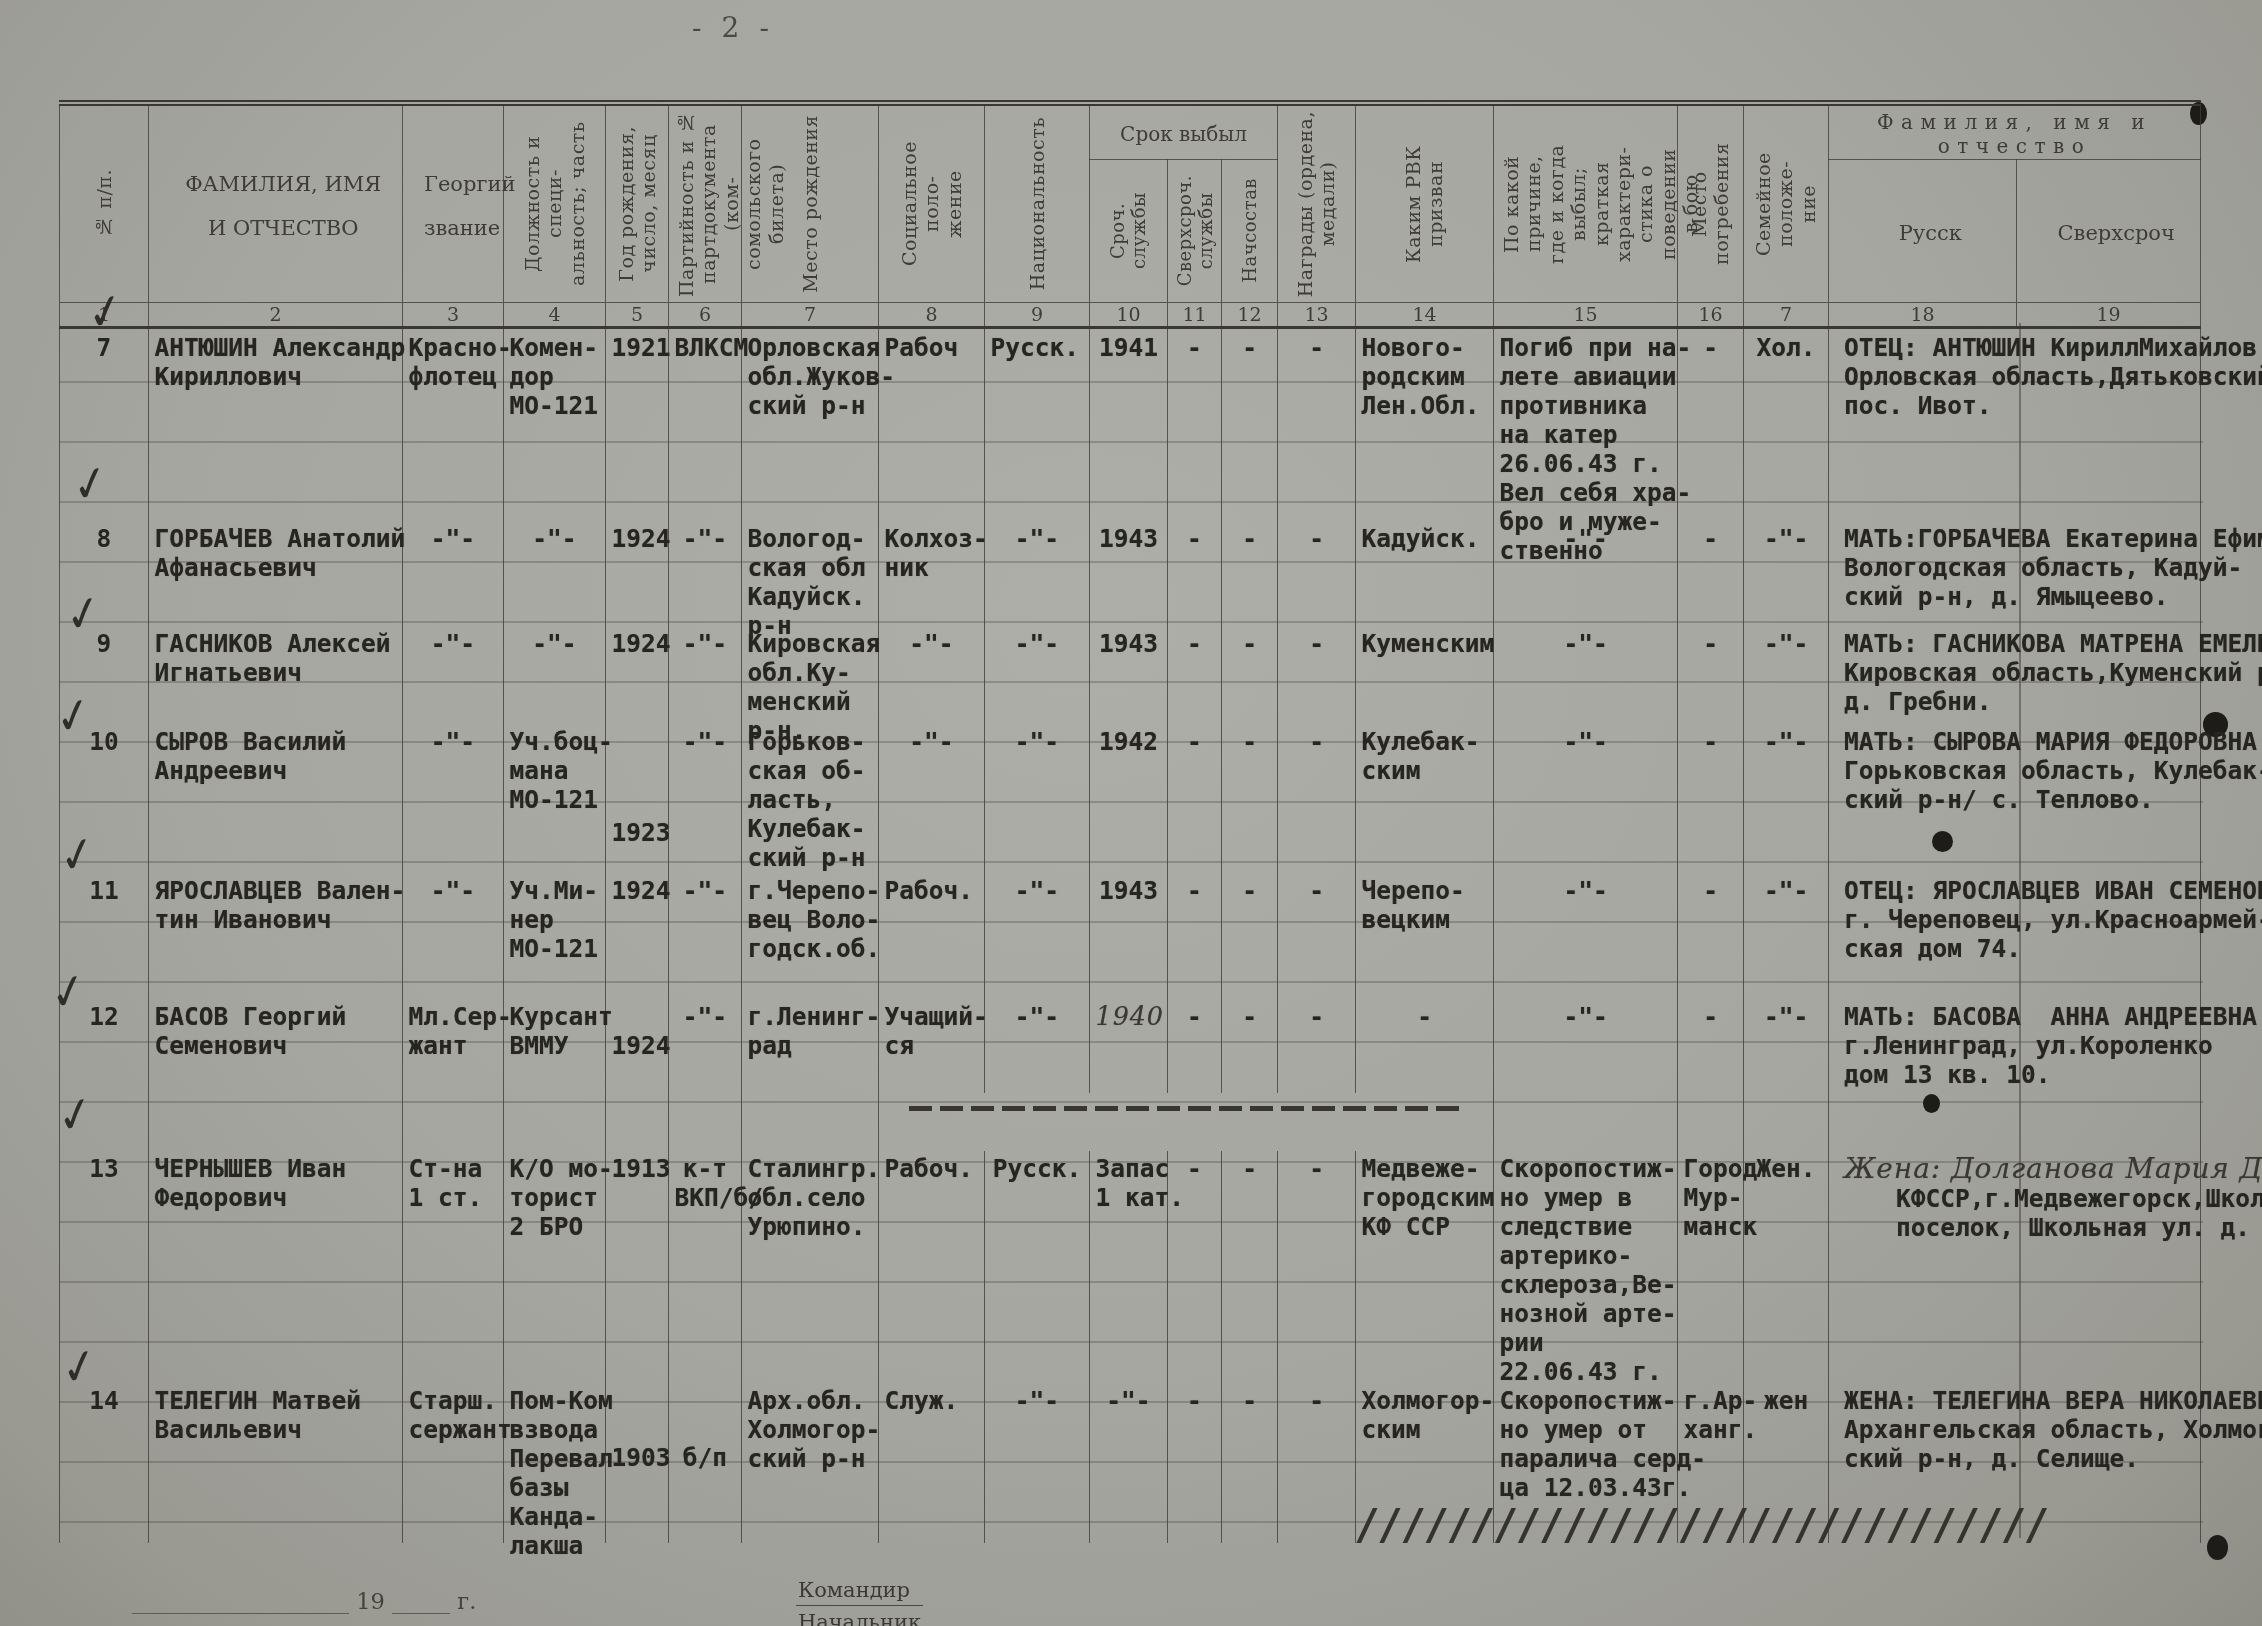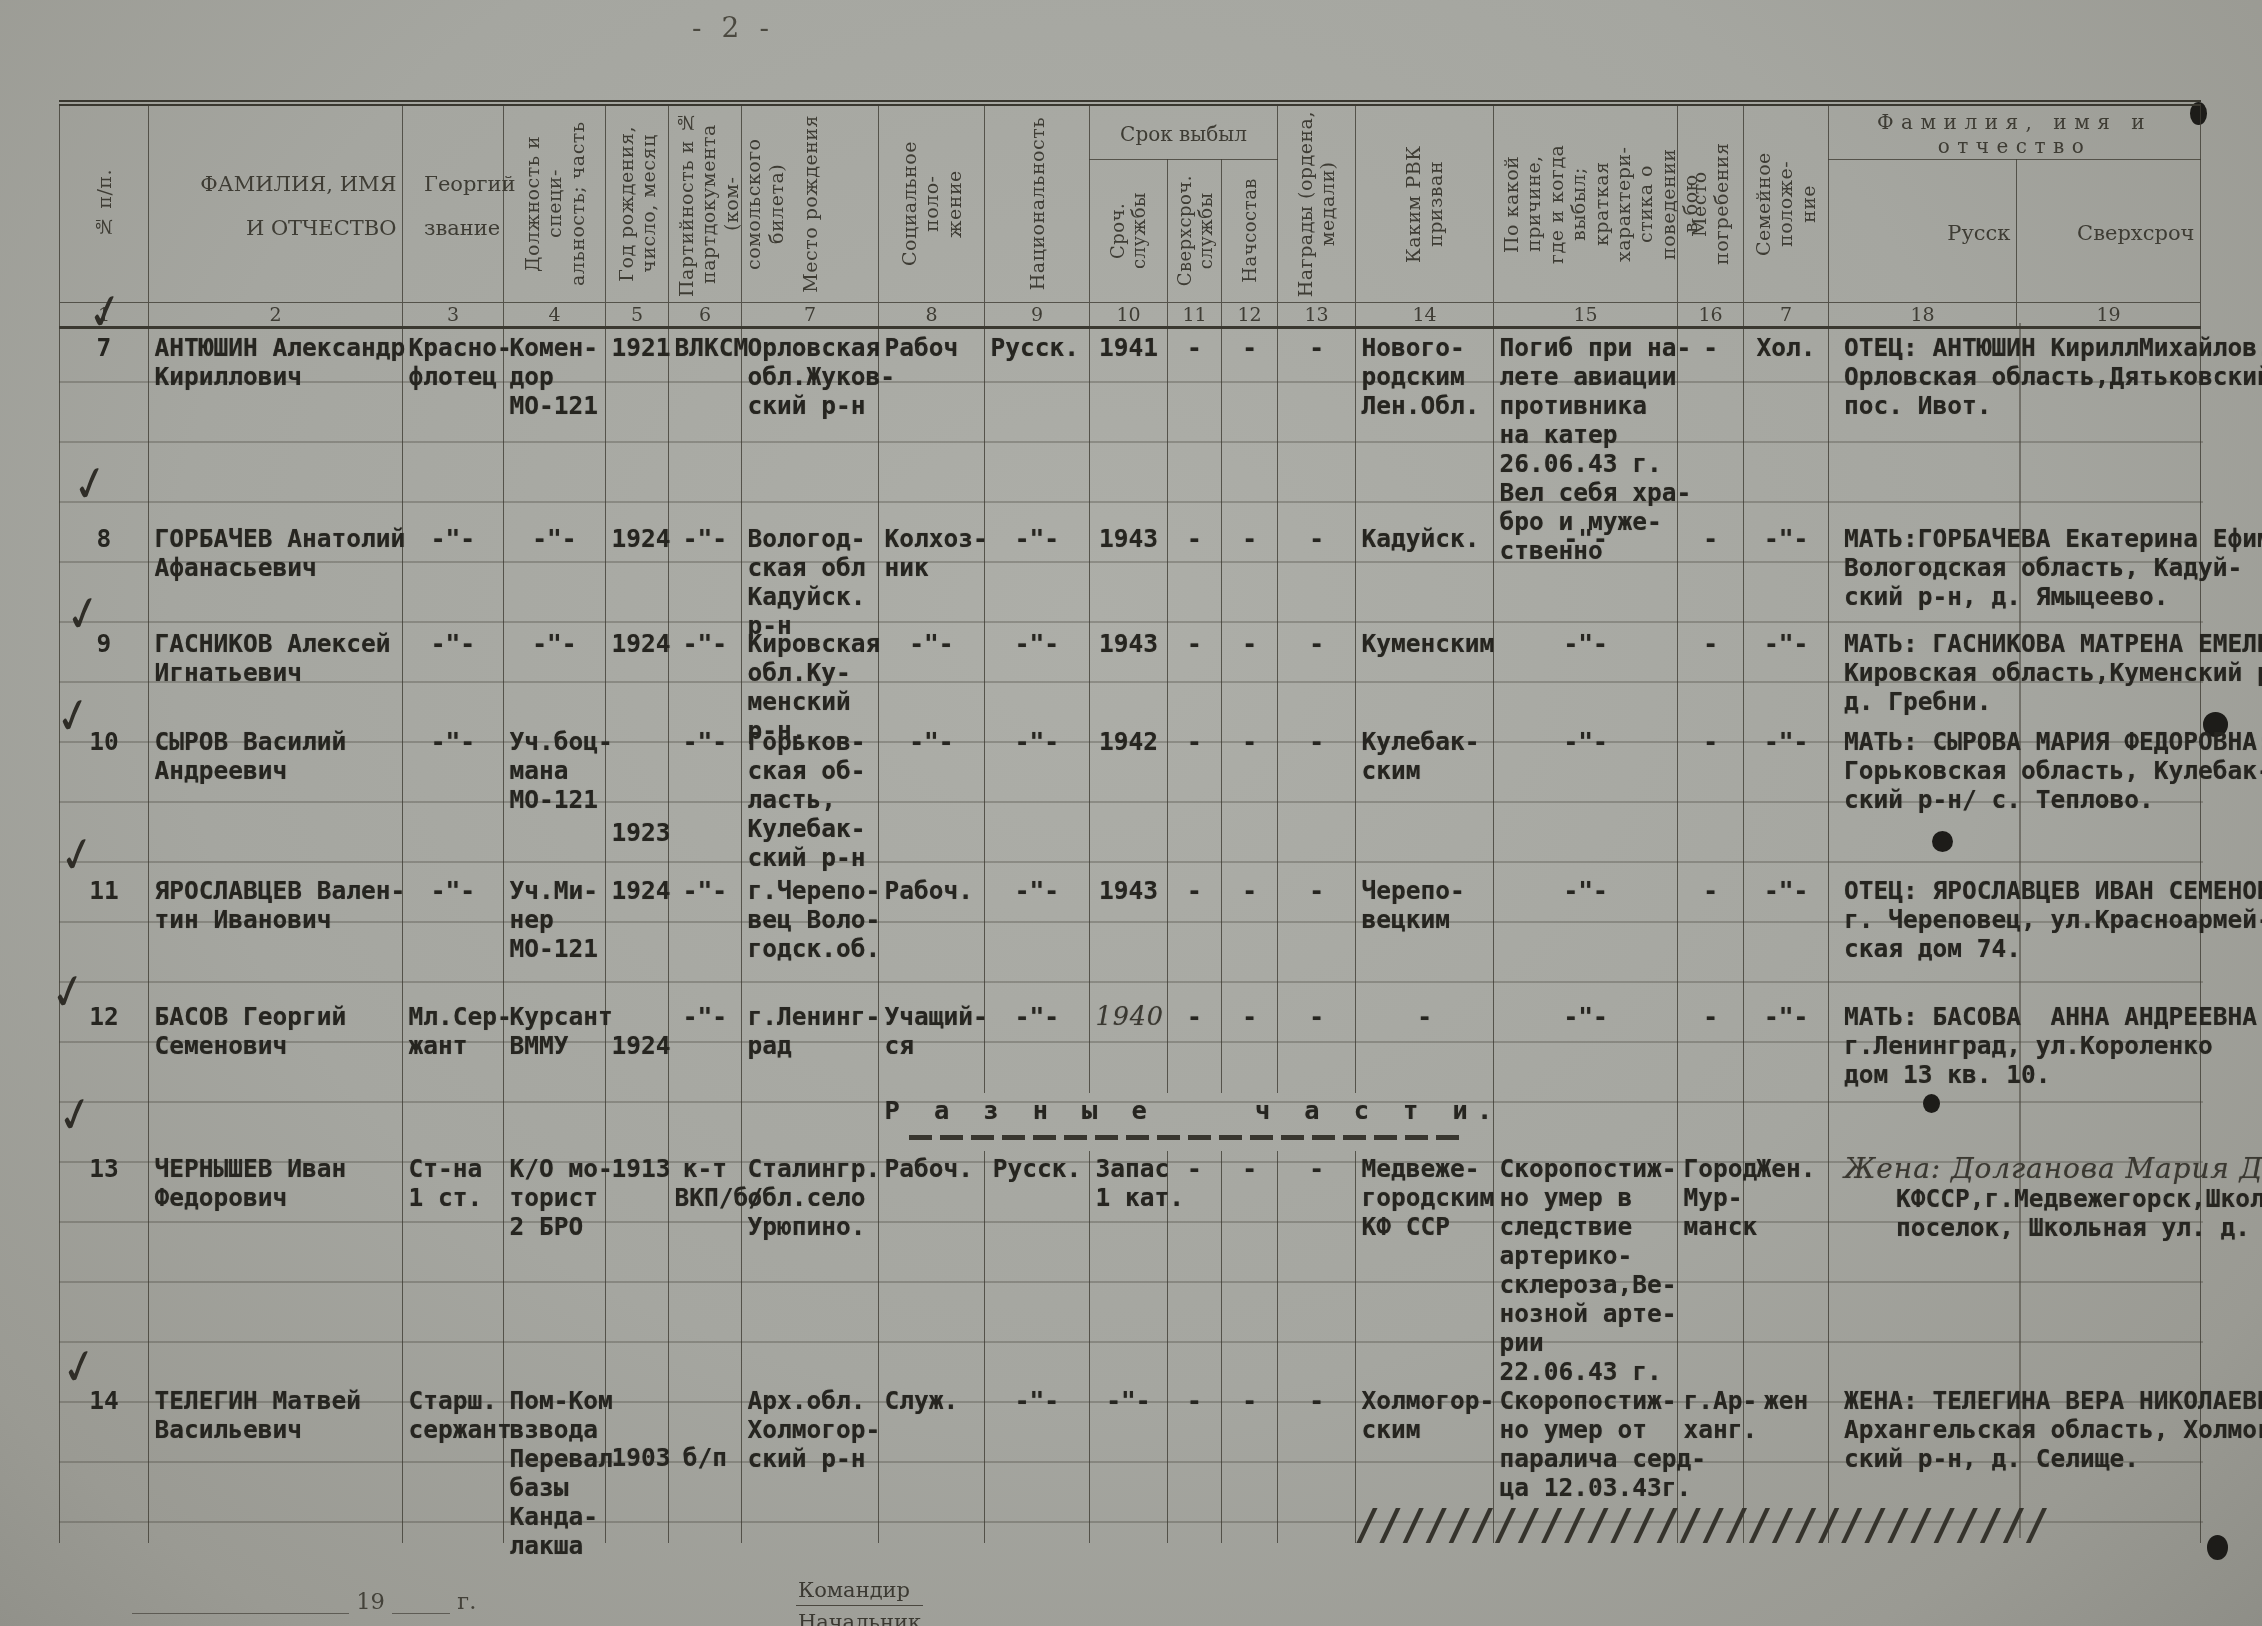--- a/index.html
+++ b/index.html
@@ -25,21 +25,21 @@
     border-top:6.6px double #3a3830;}
   th,td{border-left:1.9px solid rgba(64,61,52,.8);border-right:1.9px solid rgba(64,61,52,.8);
     padding:3.8px 5.6px 0 5.6px;vertical-align:top;font-weight:normal;}
   thead th{color:#3e3c34;font-family:"DejaVu Serif",serif;}
   tr.hdr-top{height:56px;}
   tr.hdr-sub{height:141px;}
   th.vert{vertical-align:middle;text-align:center;}
   .rot{display:inline-block;writing-mode:vertical-rl;transform:rotate(180deg);
     white-space:pre-line;font-size:19px;line-height:1.18;max-height:188px;letter-spacing:0.5px;}
   .rot-s{max-height:134px;font-size:18px;}
-  th.htxt{vertical-align:middle;text-align:right;font-size:21px;line-height:2.1;white-space:pre-line;padding-left:21px;}
+  th.htxt{vertical-align:middle;text-align:center;font-size:21px;line-height:2.1;white-space:pre-line;padding-left:21px;}
   th.group{vertical-align:middle;text-align:center;font-size:20px;border-bottom:1.9px solid rgba(64,61,52,.8);}
   th.group-fio{letter-spacing:7.5px;}
   tr.hdr-num{height:25.4px;}
   tr.hdr-num th{border-top:1.9px solid rgba(64,61,52,.8);border-bottom:3.8px solid #3a3830;
     text-align:center;font-size:19px;vertical-align:middle;padding:0;}
   
   tbody td{font-size:24.5px;line-height:29px;font-weight:bold;color:#262520;
     text-shadow:0 0 0.9px rgba(40,38,32,.45);}
   .spill{height:0;overflow:visible;white-space:pre;}
   td.ctr{text-align:center;}
@@ -568,21 +568,20 @@
         </tr>
         <tr style="height:58px">
           <th></th>
           <td></td>
           <td></td>
           <td></td>
           <td></td>
           <td></td>
           <td></td>
           <td class="divider" colspan="7">
-            <div class="div-label">Р а з н ы е    ч а с т и.</div>
             <div class="div-dashes"></div>
           </td>
           <td></td>
           <td></td>
           <td></td>
           <td colspan="2"></td>
         </tr>
         <tr style="height:232px">
           <th class="rownum">
               <div class="spill">13</div>

